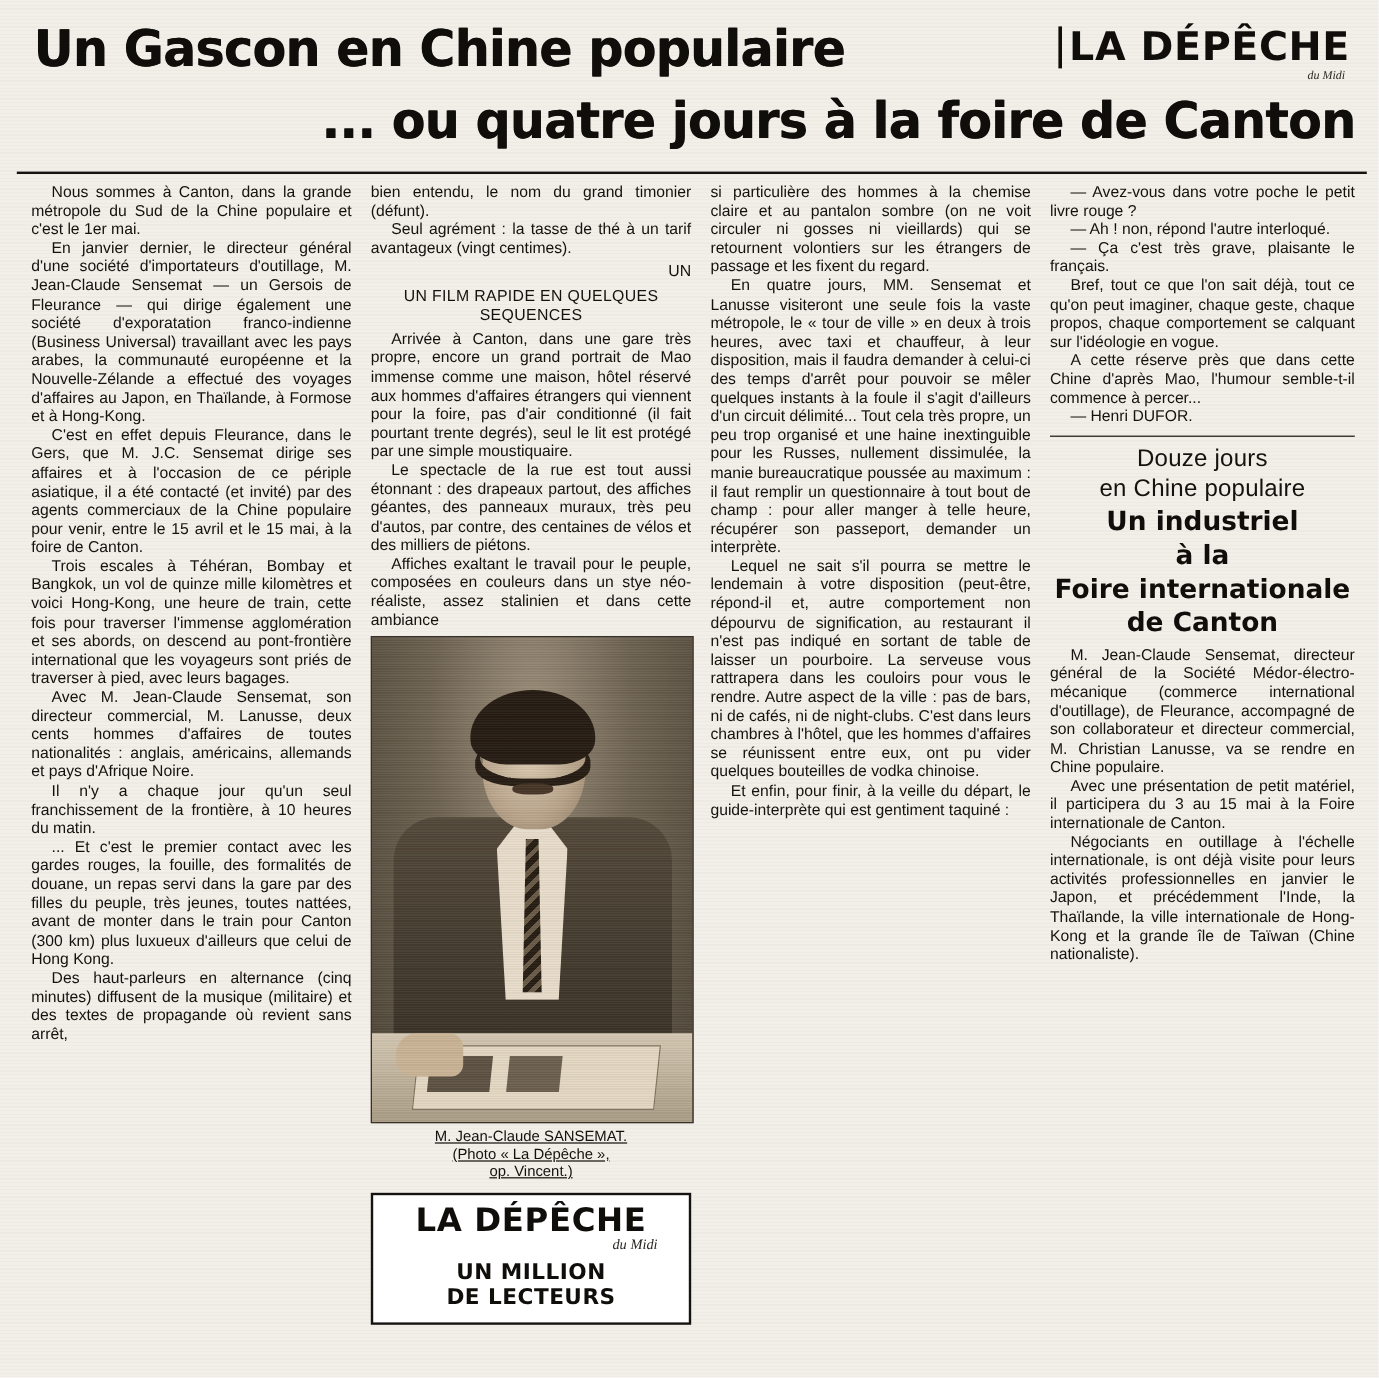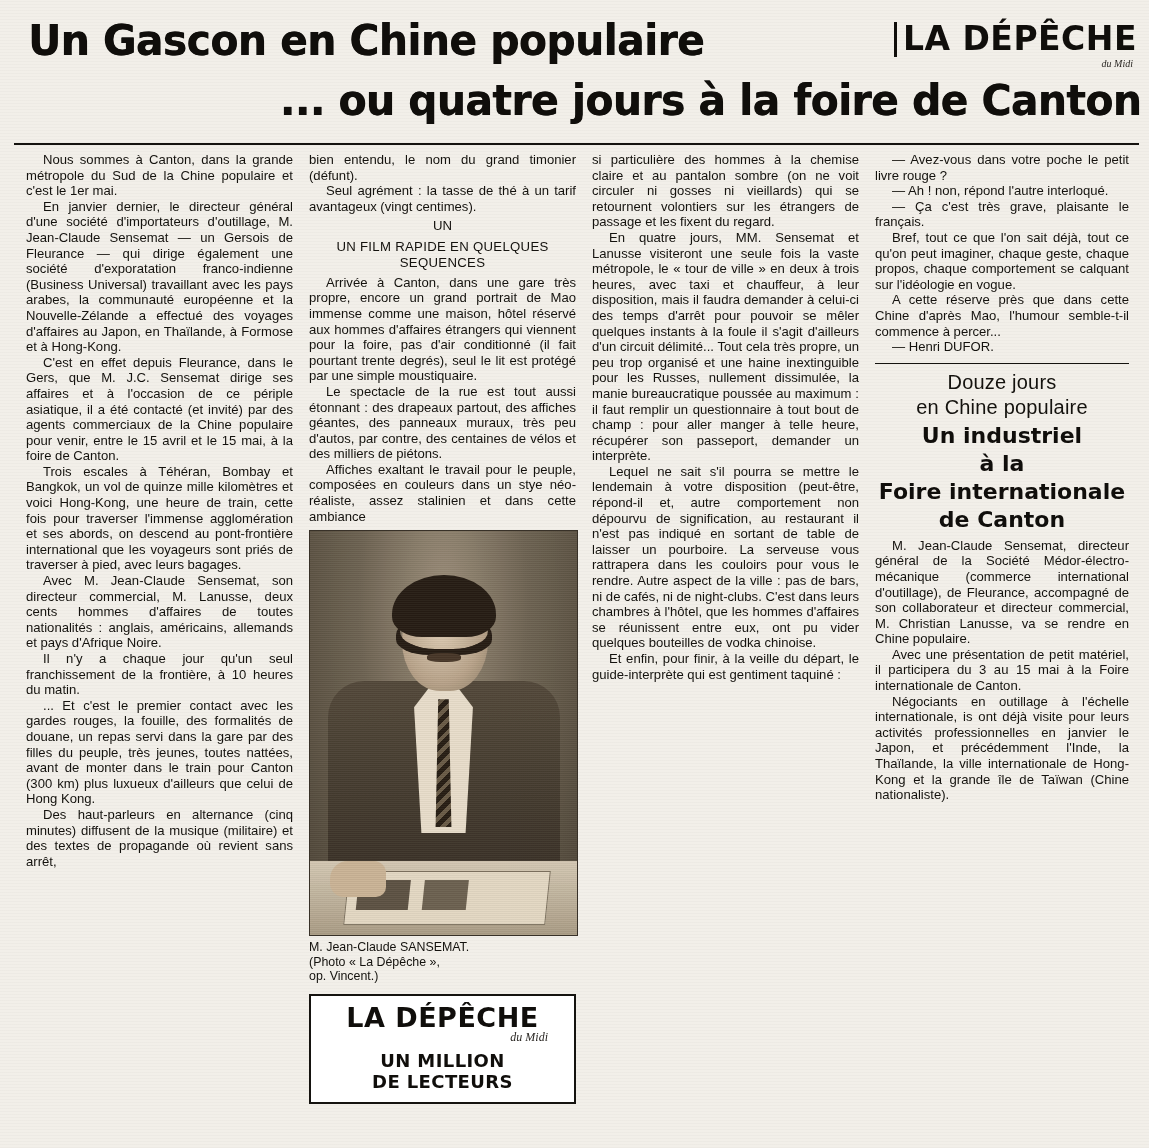--- a/index.html
+++ b/index.html
@@ -20,21 +20,21 @@
     inset: 0;
     background: #f2efe9;
     background-image:
       repeating-linear-gradient(0deg, rgba(0,0,0,0.018) 0px, rgba(0,0,0,0.018) 1px, rgba(255,255,255,0) 1px, rgba(255,255,255,0) 3px);
   }
   
   .masthead {
     position: absolute;
     left: 18px;
     top: 14px;
-    right: 2px;
+    right: 14px;
     height: 130px;
   }
   .headline1 {
     position: absolute;
     left: 10px;
     top: 2px;
     font-family: "DejaVu Sans", sans-serif;
     font-weight: 700;
     font-size: 42px;
     letter-spacing: -0.5px;
@@ -129,21 +129,21 @@
     text-align: center;
     font-weight: 400;
     letter-spacing: 0.3px;
     margin: 5px 0 4px 0;
     color: #14120e;
   }
   .subhead-left {
     font-family: "Liberation Sans", sans-serif;
     font-size: 13.2px;
     line-height: 15.8px;
-    text-align: center;
+    text-align: right;
     margin: 4px 0 0 0;
     color: #14120e;
   }
 
   
   .photo-wrap {
     margin: 6px 0 2px 0;
     width: 100%;
   }
   .photo {
@@ -268,22 +268,24 @@
     bottom: 38px;
     width: 56px;
     height: 36px;
     background: #c6b094;
     border-radius: 18px 12px 10px 14px;
   }
   .caption {
     font-family: "Liberation Sans", sans-serif;
     font-size: 12.4px;
     line-height: 14.6px;
+    text-align: center;
     margin-top: 4px;
     color: #14120e;
+    text-decoration: underline;
   }
 
   
   .logo-box {
     margin-top: 10px;
     border: 2px solid #15130f;
     background: #ffffff;
     padding: 8px 6px 10px 6px;
     text-align: center;
     position: relative;

